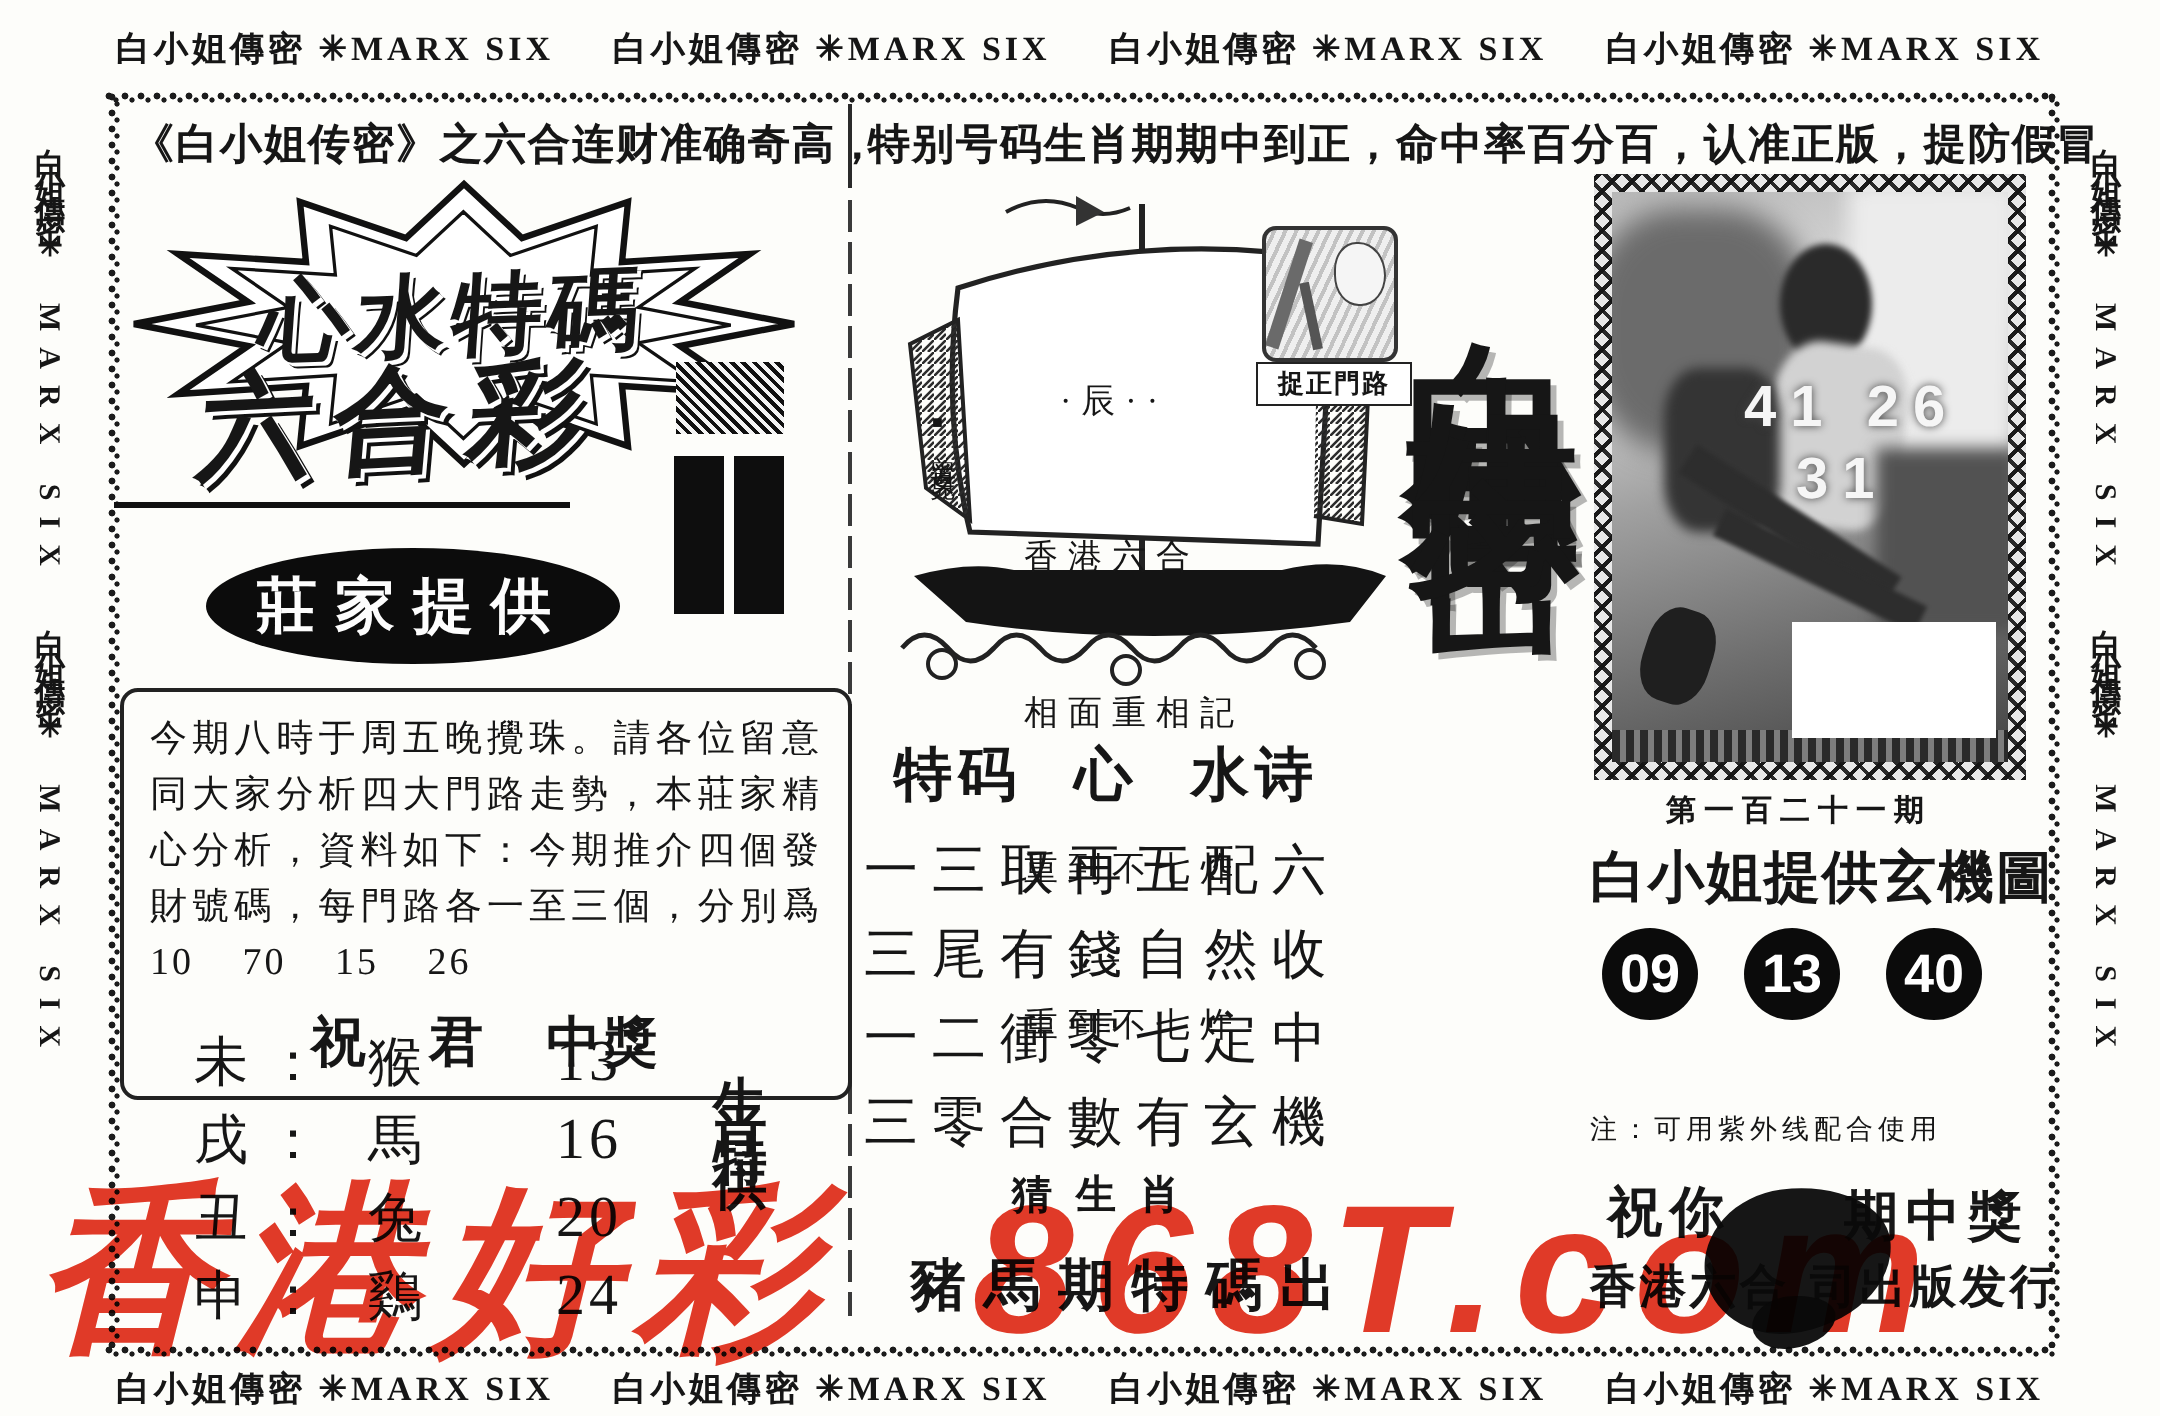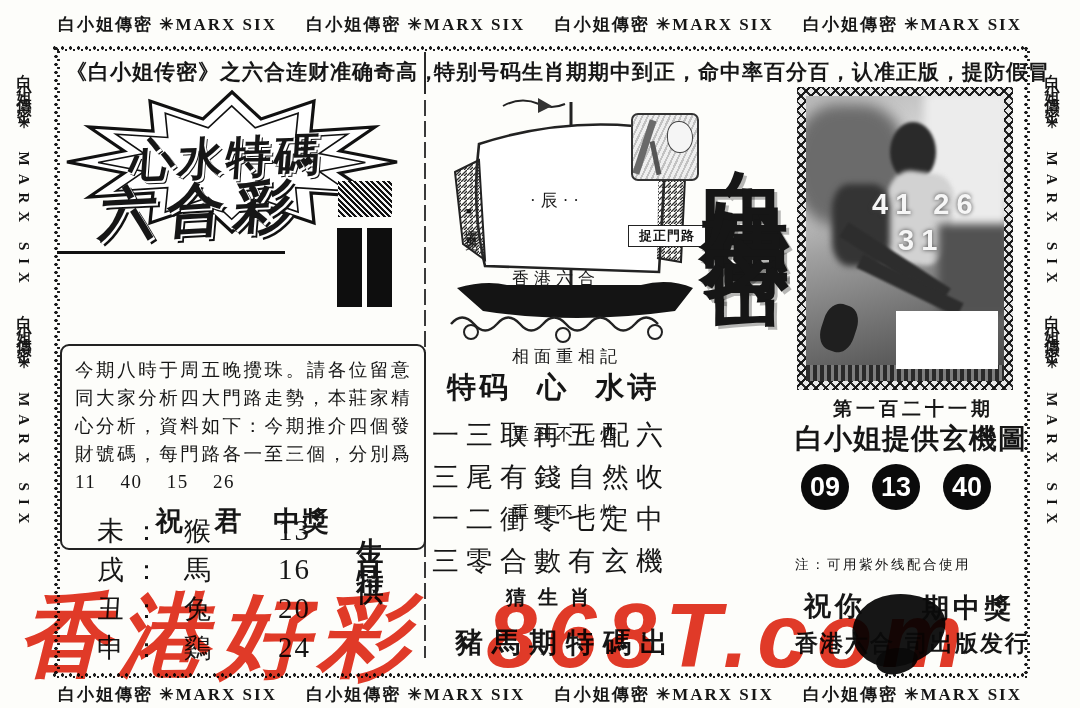--- a/index.html
+++ b/index.html
@@ -62,21 +62,21 @@
   
   .big-title{writing-mode:vertical-rl;font-size:88px;font-weight:900;letter-spacing:16px;
              line-height:1;text-shadow:3px 3px 0 rgba(20,20,20,.3);}
   .photo-frame{padding:9px;background:
         repeating-linear-gradient(45deg,rgba(20,20,20,.9) 0 2px,transparent 2px 7px),
         repeating-linear-gradient(-45deg,#1a1a1a 0 2px,#e8e8e8 2px 7px);}
   .photo{position:relative;width:198px;height:285px;overflow:hidden;background:#c9c9c9;}
   .blob{position:absolute;}
   .ph-num{position:absolute;color:#f6f6f6;font-weight:bold;font-size:29px;letter-spacing:7px;
           text-shadow:0 0 4px #444;font-family:"Liberation Sans",sans-serif;}
-  .issue{font-size:19px;letter-spacing:4px;font-weight:bold;white-space:nowrap;}
+  .issue{font-size:15px;letter-spacing:4px;font-weight:bold;white-space:nowrap;}
   .subtitle{font-size:28px;letter-spacing:1px;font-weight:bold;white-space:nowrap;}
   .balls{display:flex;gap:23px;align-items:flex-end;}
   .ball{width:48px;height:46px;border-radius:50%;background:#0b0b0b;color:#fff;display:flex;
         align-items:center;justify-content:center;font-size:27px;font-weight:bold;
         font-family:"Liberation Sans",sans-serif;}
   .uv-note{font-size:13.5px;letter-spacing:2.5px;white-space:nowrap;}
   .wish{font-size:27px;letter-spacing:4px;font-weight:bold;white-space:nowrap;}
   .publisher{font-size:23px;letter-spacing:2px;font-weight:bold;white-space:nowrap;}
   .ink-blot{background:#0a0a0a;border-radius:46% 54% 58% 42%/52% 44% 56% 48%;
             transform:rotate(-7deg);opacity:.95;}
@@ -121,24 +121,25 @@
     <polygon fill="none" stroke="#111" stroke-width="2" transform="translate(32,15) scale(0.81)" points="335,76 278,87 313,111 249,107 252,137 199,119 170,146 141,119 88,137 91,107 27,111 62,87 5,76 62,65 27,41 91,45 88,15 141,33 170,6 199,33 252,15 249,45 313,41 278,65"></polygon>
   </svg>
   <div class="abs star-title" style="left:130px;top:128px;">心水特碼</div>
   <div class="abs brand" style="left:100px;top:172px;">六合彩</div>
 
   <div class="abs noise-block" style="left:338px;top:181px;width:54px;height:36px;"></div>
   <div class="abs black-bar" style="left:337px;top:228px;width:25px;height:79px;"></div>
   <div class="abs black-bar" style="left:367px;top:228px;width:25px;height:79px;"></div>
 
   <div class="abs" style="left:57px;top:251px;width:228px;height:3px;background:#111;"></div>
+  <div class="abs banker" style="left:103px;top:274px;width:207px;height:58px;">莊家提供</div>
 
   <div class="abs notice-box" style="left:60px;top:344px;width:336px;">
     <span>今期八時于周五晚攪珠。請各位留意同大家分析四大門路走勢，本莊家精心分析，資料如下：今期推介四個發財號碼，每門路各一至三個，分別爲</span>
-    <span class="lucky">11 40 15 26</span>
+    <span class="lucky">10 70 15 26</span>
     <div class="blessing-line">祝 君 中獎</div>
   </div>
 
   <div class="abs" style="left:97px;top:513px;">
     <div class="zrow">
       <span style="width:36px;">未</span>
       <span>：</span>
       <span style="margin-left:22px;width:60px;">猴</span>
       <span class="num">13</span>
     </div>
@@ -193,21 +194,21 @@
   <div class="abs sail-label" style="left:462px;top:218px;height:90px;">曾道女兒</div>
 
   <div class="abs stamp" style="left:631px;top:113px;width:64px;height:64px;">
     <div style="position:absolute;left:34px;top:6px;width:24px;height:30px;background:#f5f5f5;
                 border:1.5px solid #444;border-radius:45% 55% 50% 50%;"></div>
     <div style="position:absolute;left:8px;top:4px;width:7px;height:56px;background:#6a6a6a;
                 transform:rotate(18deg);"></div>
     <div style="position:absolute;left:20px;top:26px;width:5px;height:34px;background:#555;
                 transform:rotate(-12deg);"></div>
   </div>
-  <div class="abs stamp-caption" style="left:628px;top:181px;width:72px;margin-top:44px;">捉正門路</div>
+  <div class="abs stamp-caption" style="left:628px;top:181px;width:72px;">捉正門路</div>
 
   <div class="abs poem-title" style="left:447px;top:368px;">特码 心 水诗</div>
   <div class="abs" style="left:432px;top:414px;">
     <div class="poem-line">一三取再五配六</div>
     <div class="poem-line">三尾有錢自然收</div>
     <div class="poem-line">一二衝零七定中</div>
     <div class="poem-line">三零合數有玄機</div>
   </div>
   <div class="abs guess" style="left:506px;top:584px;">猜生肖</div>
   <div class="abs bottom-line" style="left:455px;top:624px;">豬馬期特碼出</div>

